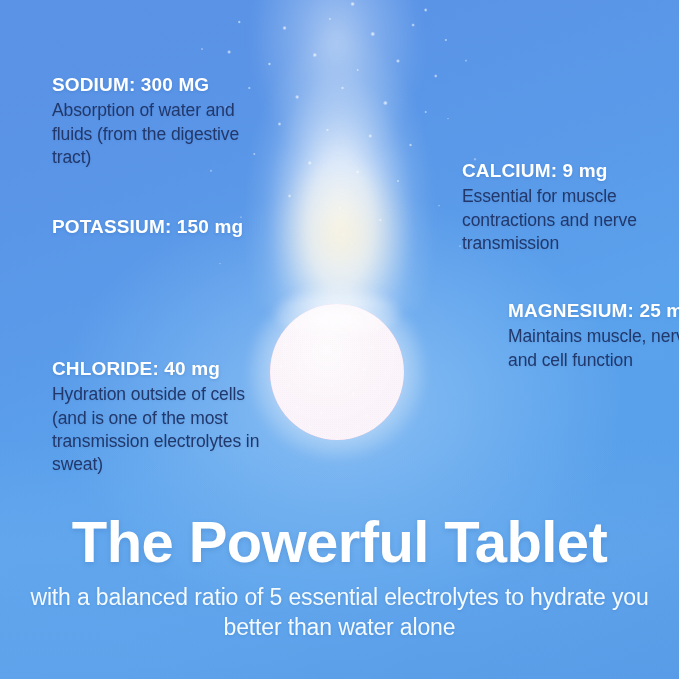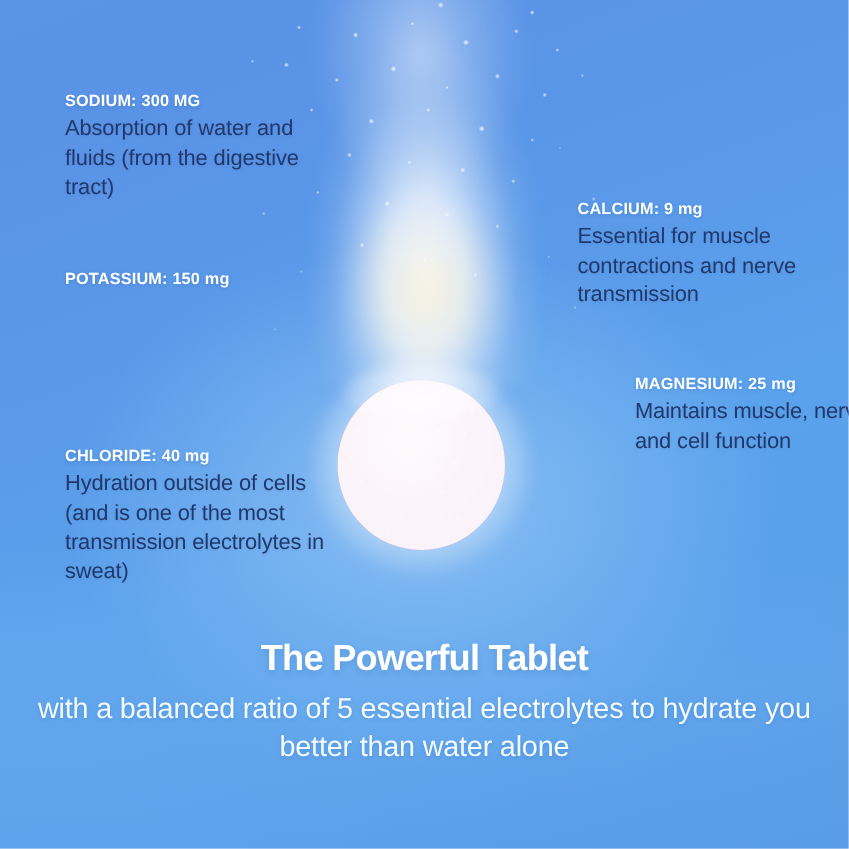--- a/index.html
+++ b/index.html
@@ -253,21 +253,21 @@
     color: #22386b;
     font-size: 17.5px;
     line-height: 1.33;
     letter-spacing: -0.1px;
     text-shadow: 0 1px 2px rgba(40, 90, 160, 0.13);
   }
   .fact .fact-title {
     display: block;
     color: #ffffff;
     font-weight: bold;
-    font-size: 13px;
+    font-size: 19px;
     letter-spacing: 0.15px;
     margin-bottom: 2px;
     text-shadow: 0 1px 3px rgba(40, 95, 165, 0.30);
   }
   .fact .fact-desc {
     display: block;
   }
 
   #fact-sodium    { left: 52px;  top: 72px;  width: 205px; }
   #fact-potassium { left: 52px;  top: 214px; width: 215px; }
@@ -277,21 +277,21 @@
 
   
   .headline-block {
     position: absolute;
     left: 0; right: 0;
     top: 512px;
     text-align: center;
     color: #ffffff;
   }
   .headline {
-    font-size: 29px;
+    font-size: 58px;
     font-weight: bold;
     line-height: 1.05;
     letter-spacing: -0.6px;
     text-shadow: 0 2px 5px rgba(35, 90, 160, 0.22);
   }
   .subhead {
     margin-top: 9px;
     font-size: 23px;
     line-height: 1.32;
     letter-spacing: -0.15px;

